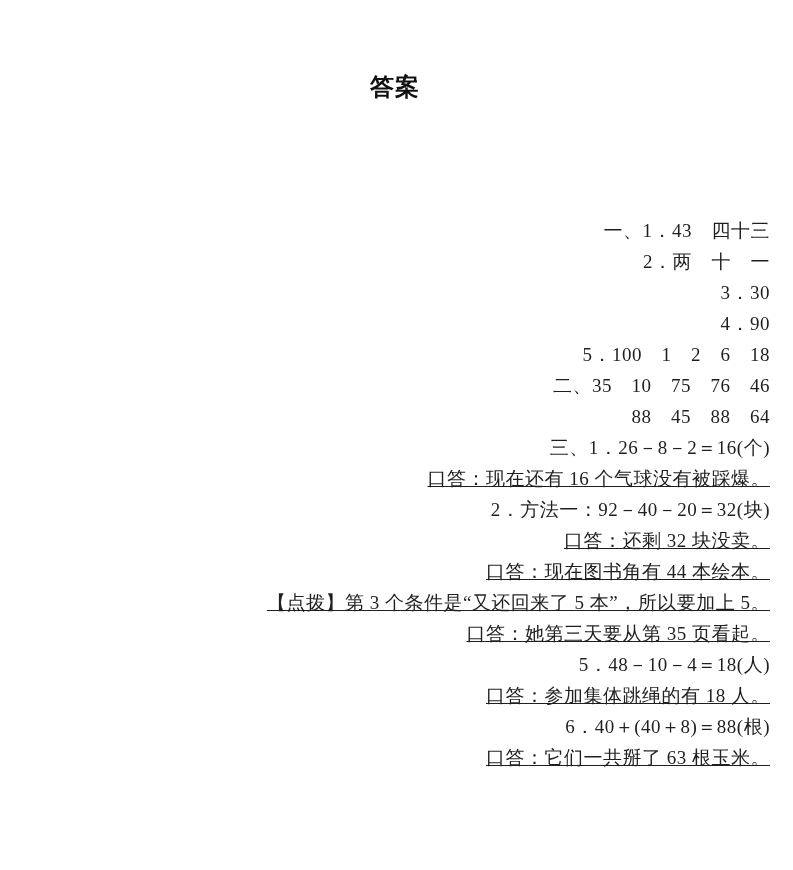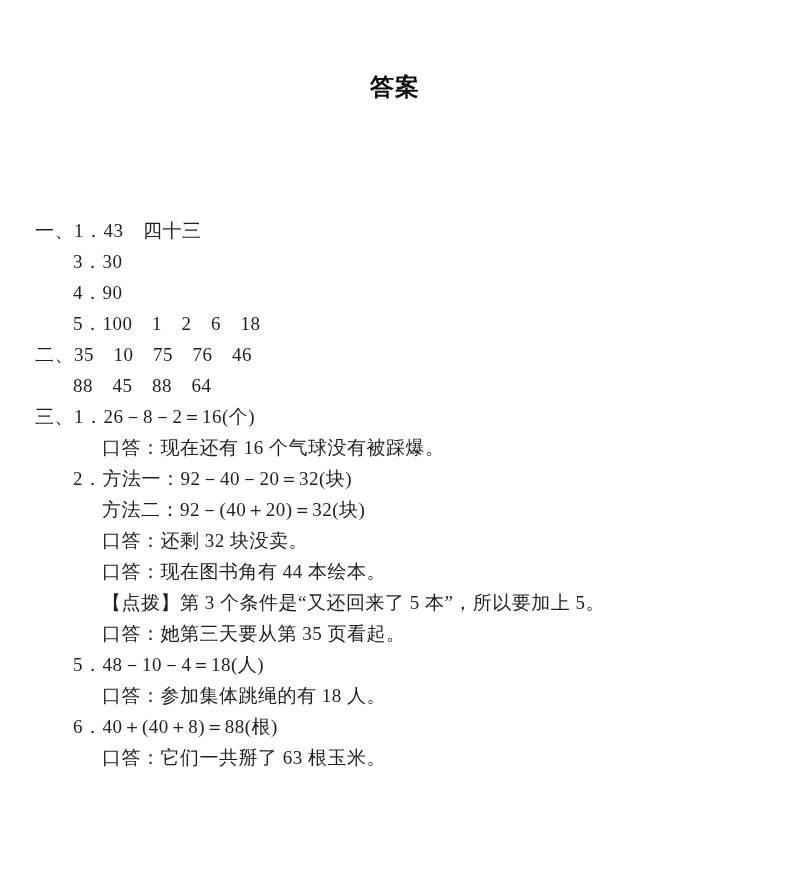--- a/index.html
+++ b/index.html
@@ -32,42 +32,43 @@
   .answers {
     margin-top: 113px;
     margin-left: 35px;
     margin-right: 20px;
     font-size: 19px;
   }
   .line {
     line-height: 31px;
     white-space: pre-wrap;
     letter-spacing: 0.5px;
+    text-align: right;
   }
   .indent-0 { padding-left: 0; }
   .indent-1 { padding-left: 38px; }
-  .indent-2 { padding-left: 67px; }
+  .indent-2 { padding-left: 67px; text-decoration: underline; }
 </style>
 </head>
 <body>
 
 <div class="page">
   <div class="title">答案</div>
 
   <div class="answers">
     <div class="line indent-0">一、1．43　四十三</div>
+    <div class="line indent-1">2．两　十　一</div>
     <div class="line indent-1">3．30</div>
     <div class="line indent-1">4．90</div>
     <div class="line indent-1">5．100　1　2　6　18</div>
     <div class="line indent-0">二、35　10　75　76　46</div>
     <div class="line indent-1">88　45　88　64</div>
     <div class="line indent-0">三、1．26－8－2＝16(个)</div>
     <div class="line indent-2">口答：现在还有 16 个气球没有被踩爆。</div>
     <div class="line indent-1">2．方法一：92－40－20＝32(块)</div>
-    <div class="line indent-2">方法二：92－(40＋20)＝32(块)</div>
     <div class="line indent-2">口答：还剩 32 块没卖。</div>
     <div class="line indent-2">口答：现在图书角有 44 本绘本。</div>
     <div class="line indent-2">【点拨】第 3 个条件是“又还回来了 5 本”，所以要加上 5。</div>
     <div class="line indent-2">口答：她第三天要从第 35 页看起。</div>
     <div class="line indent-1">5．48－10－4＝18(人)</div>
     <div class="line indent-2">口答：参加集体跳绳的有 18 人。</div>
     <div class="line indent-1">6．40＋(40＋8)＝88(根)</div>
     <div class="line indent-2">口答：它们一共掰了 63 根玉米。</div>
   </div>
 </div>

